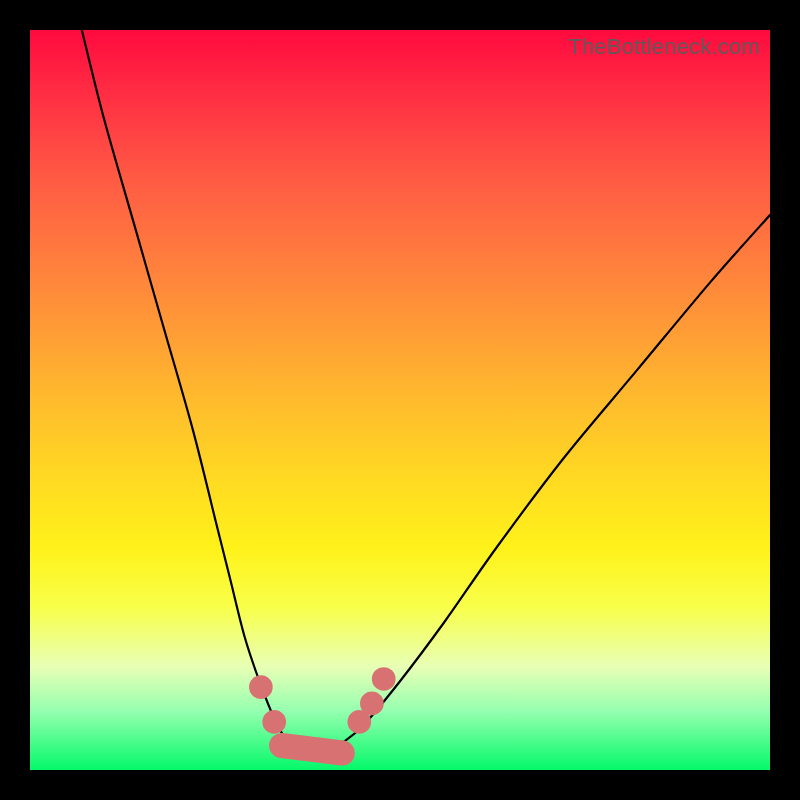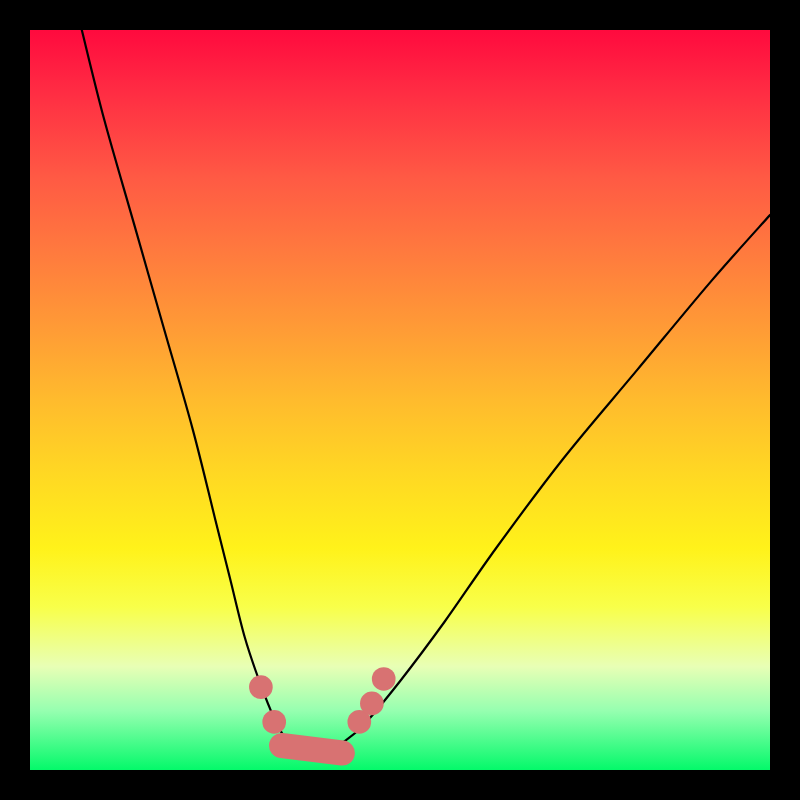--- a/index.html
+++ b/index.html
@@ -69,20 +69,21 @@
   }
   .marker-pill {
     fill: #d87272;
   }
 </style>
 </head>
 <body>
 
 <div class="frame">
   <div class="plot-area">
+    <span class="watermark">TheBottleneck.com</span>
     <svg class="curve" viewBox="0 0 740 740" preserveAspectRatio="none">
       <path id="curve-path" class="curve-path" d="M 51.80 0.00 C 55.50 14.80, 65.37 56.73, 74.00 88.80 C 82.63 120.87, 93.73 157.87, 103.60 192.40 C 113.47 226.93, 123.33 261.47, 133.20 296.00 C 143.07 330.53, 154.17 367.53, 162.80 399.60 C 171.43 431.67, 178.83 463.73, 185.00 488.40 C 191.17 513.07, 194.87 527.87, 199.80 547.60 C 204.73 567.33, 209.67 589.53, 214.60 606.80 C 219.53 624.07, 224.47 637.63, 229.40 651.20 C 234.33 664.77, 239.27 677.72, 244.20 688.20 C 249.13 698.68, 254.68 708.18, 259.00 714.10 C 263.32 720.02, 266.40 721.87, 270.10 723.72 C 273.80 725.57, 276.88 725.20, 281.20 725.20 C 285.52 725.20, 291.07 725.57, 296.00 723.72 C 300.93 721.87, 304.63 718.79, 310.80 714.10 C 316.97 709.41, 323.13 706.08, 333.00 695.60 C 342.87 685.12, 356.43 668.47, 370.00 651.20 C 383.57 633.93, 398.37 614.20, 414.40 592.00 C 430.43 569.80, 446.47 545.13, 466.20 518.00 C 485.93 490.87, 509.37 458.80, 532.80 429.20 C 556.23 399.60, 582.13 370.00, 606.80 340.40 C 631.47 310.80, 658.60 277.50, 680.80 251.60 C 703.00 225.70, 730.13 196.10, 740.00 185.00"></path>
       <g id="markers">
           <circle cx="230.88" cy="657.12" r="11.84" class="marker-circle"></circle>
           <circle cx="244.20" cy="691.90" r="11.84" class="marker-circle"></circle>
           <circle cx="329.30" cy="691.90" r="11.84" class="marker-circle"></circle>
           <circle cx="341.88" cy="673.40" r="11.84" class="marker-circle"></circle>
           <circle cx="353.72" cy="648.98" r="11.84" class="marker-circle"></circle>
           <line x1="251.60" y1="715.58" x2="312.28" y2="722.98" stroke="#d87272" stroke-width="25.16" stroke-linecap="round" class="marker-pill"></line>
         </g>

